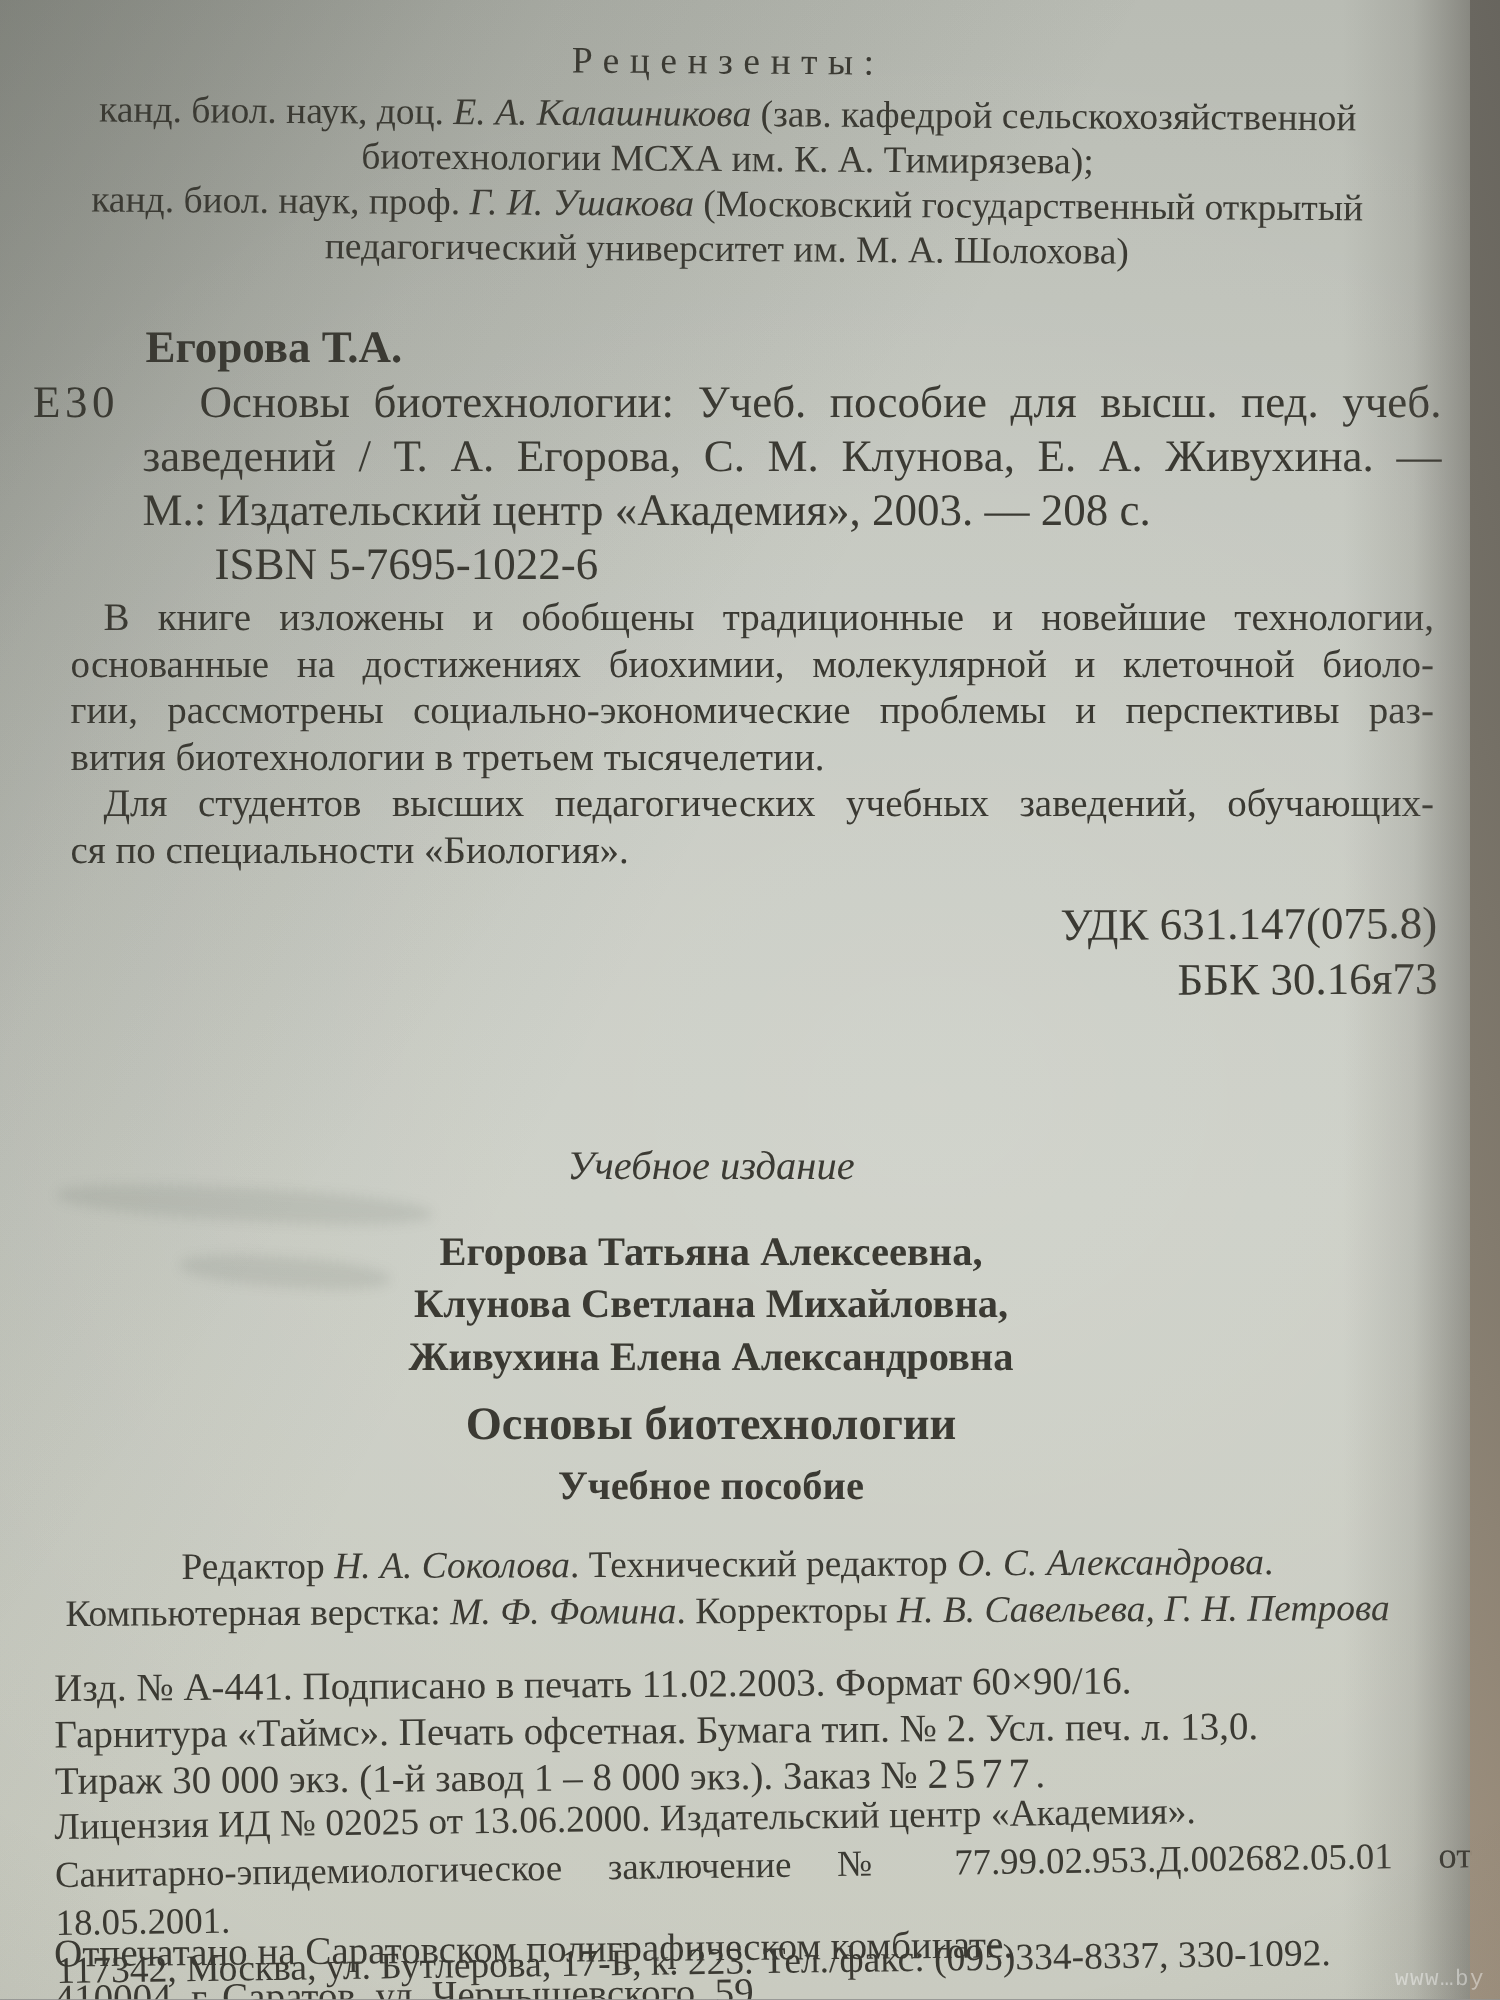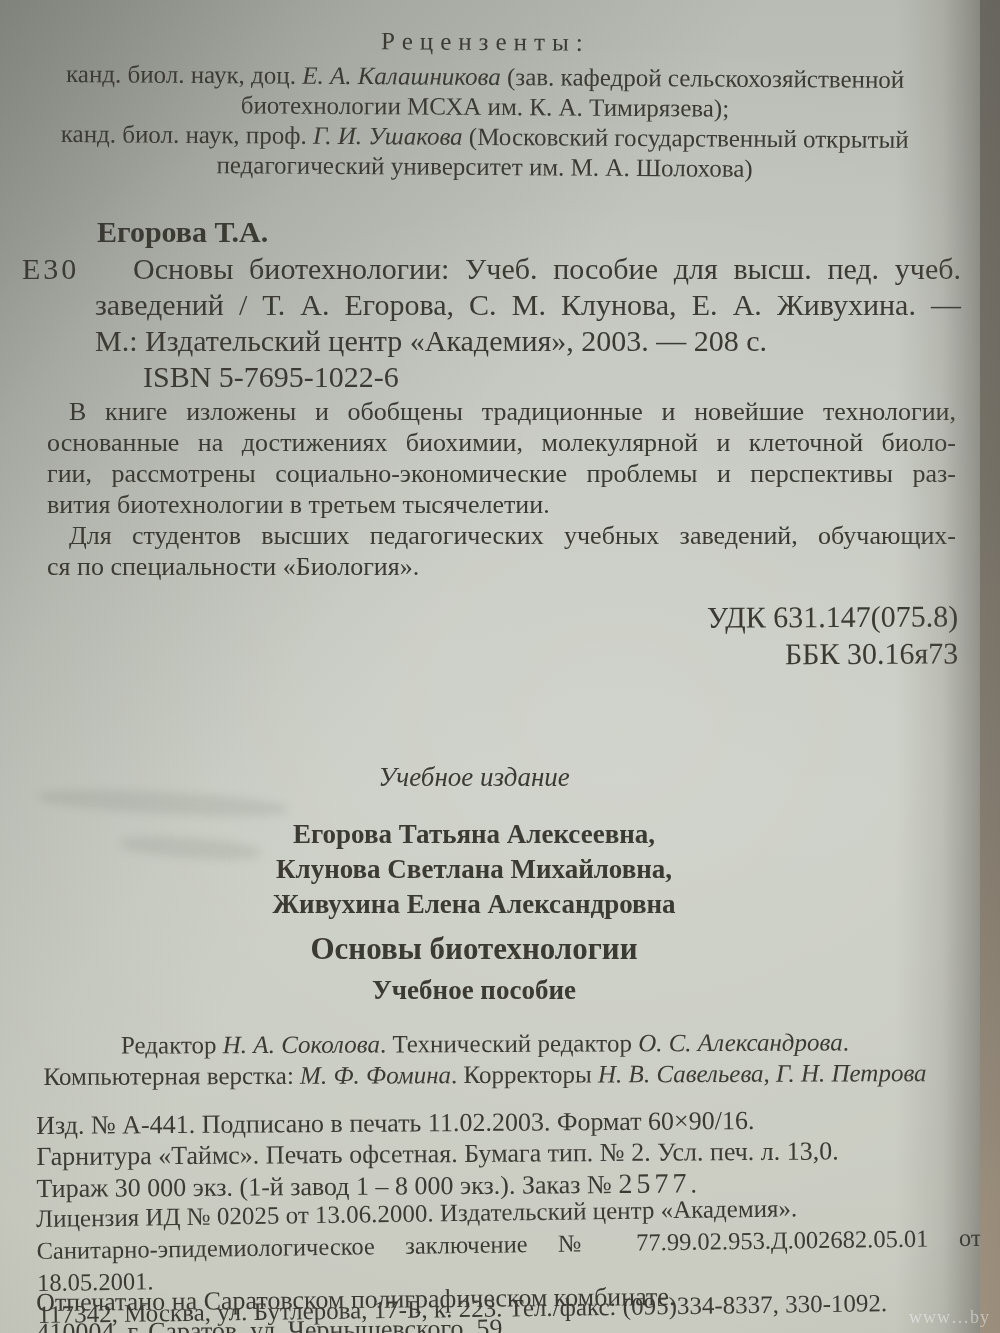--- a/index.html
+++ b/index.html
@@ -66,22 +66,22 @@
     background:linear-gradient(90deg, rgba(0,0,0,0) 0%, rgba(95,92,85,0.16) 45%, rgba(70,66,60,0.42) 80%, rgba(52,49,44,0.55) 100%);}
   .edge-outer{position:absolute;top:0;bottom:0;right:0;width:20px;pointer-events:none;
     background:linear-gradient(180deg, #67645d 0%, #736e64 35%, #857c6e 65%, #a29380 100%);opacity:0.92;}
 
   .vignette{position:absolute;inset:0;pointer-events:none;
     background:
       radial-gradient(120% 80% at 50% 45%, rgba(0,0,0,0) 70%, rgba(40,40,36,0.10) 100%),
       linear-gradient(125deg, rgba(58,60,54,0.22) 0%, rgba(58,60,54,0.08) 16%, rgba(0,0,0,0) 40%);}
 
   .watermark{position:absolute;right:10px;bottom:5px;
-    font-family:Liberation Serif, serif;
-    font-size:18px;letter-spacing:1px;color:rgba(255,255,255,0.42);}
+    font-family:Liberation Mono, monospace;
+    font-size:15px;letter-spacing:1px;color:rgba(255,255,255,0.42);}
 </style>
 </head>
 <body>
 
 <div id="page">
 
   <div id="content">
 
     <div class="bleed b1"></div>
     <div class="bleed b2"></div>

